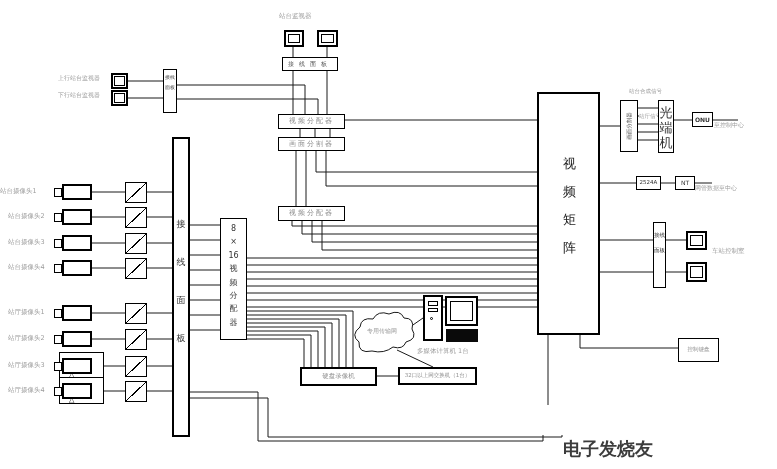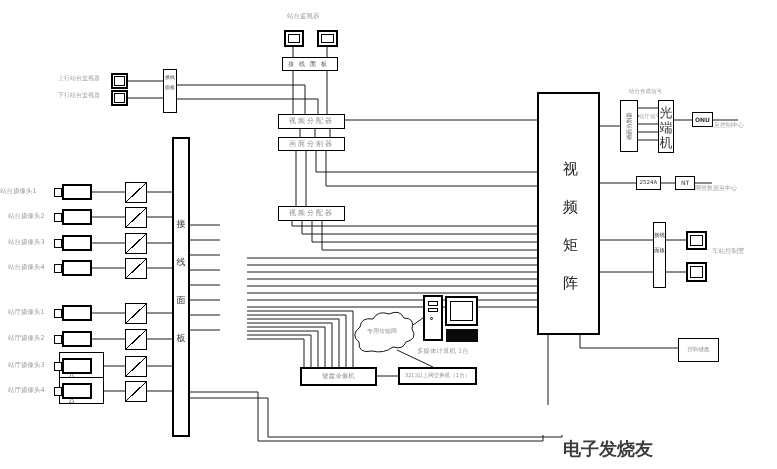--- a/index.html
+++ b/index.html
@@ -107,21 +107,21 @@
       <path d="M548,335 V405"></path>
       <path d="M543,435 V441 H258 V392 H190"></path>
       <path d="M562,435 V437 H268 V398 H190"></path>
       <path d="M377,376 H398"></path>
       <path d="M410,327 L423,318"></path>
         <path d="M397,350 L433,367"></path>
     </g>
     <path d="M372,351 q-14,3 -13,-9 q-9,-7 1,-15 q1,-10 13,-8 q5,-9 16,-5 q11,-5 15,4 q11,0 8,11 q6,10 -6,13 q-3,8 -13,5 q-9,7 -21,4 z" fill="#fff" stroke="#1a1a1a" stroke-width="1"></path>
   </svg>
 
-  <div class="lbl" style="left:287px;top:13px">站台监视器</div>
+  <div class="lbl" style="left:279px;top:13px">站台监视器</div>
   <div class="mon" style="left:284px;top:30px;width:20px;height:17px">
       <div></div>
     </div>
   <div class="mon" style="left:317px;top:30px;width:21px;height:17px">
       <div></div>
     </div>
   <div class="box" style="left:282px;top:57px;width:56px;height:14px;font-size:6px;letter-spacing:5px;color:#555">接线面板</div>
 
   <div class="lbl" style="left:58px;top:75px;font-size:6px">上行站台监视器</div>
   <div class="lbl" style="left:58px;top:92px;font-size:6px">下行站台监视器</div>
@@ -175,22 +175,23 @@
   <div class="surge" style="left:125px;top:356px;width:22px;height:21px"></div>
 
   <div class="lbl" style="left:8px;top:387px">站厅摄像头4</div>
   <div class="bracket" style="left:59px;top:377px;width:45px;height:27px"></div>
   <div class="lens" style="left:54px;top:387px;width:8px;height:9px"></div>
   <div class="cam" style="left:62px;top:383px;width:30px;height:16px"></div>
   <div class="tri" style="left:69px;top:397px">△</div>
   <div class="surge" style="left:125px;top:381px;width:22px;height:21px"></div>
 
   <div class="vstack" style="left:172px;top:137px;width:18px;height:300px;border-width:2px;font-size:9px;line-height:38px;padding-top:66px">接线面板</div>
-
-  <div class="vstack" style="left:537px;top:92px;width:63px;height:243px;border-width:2px;font-size:15px;line-height:38px;padding:56px 24px 8px 24px;color:#222">视频矩阵</div>
+  <div class="vstack" style="left:220px;top:218px;width:27px;height:122px;font-size:8px;line-height:13.4px;padding:3px 7px 0 7px">8×16视频分配器</div>
+
+  <div class="vstack" style="left:537px;top:92px;width:63px;height:243px;border-width:2px;font-size:13px;line-height:28px;padding:56px 24px 8px 24px;color:#222">视频矩阵</div>
 
   <div class="lbl" style="left:629px;top:88px;font-size:5.5px">站台合成信号</div>
   <div class="vstack" style="left:620px;top:100px;width:18px;height:52px">
     <span class="abs" style="left:50%;top:50%;transform:translate(-50%,-50%) rotate(-90deg);white-space:nowrap;font-size:5.5px;color:#444">画面分割器</span>
   </div>
   <div class="lbl" style="left:639px;top:113px;font-size:5.5px;background:#fff">站厅信号</div>
   <div class="vstack" style="left:658px;top:100px;width:16px;height:53px;font-size:13px;line-height:15px;padding-top:4px">光端机</div>
   <div class="box" style="left:692px;top:112px;width:21px;height:15px;font-size:6px;font-weight:bold;color:#333">ONU</div>
   <div class="lbl" style="left:714px;top:122px;font-size:6px">至控制中心</div>
 

